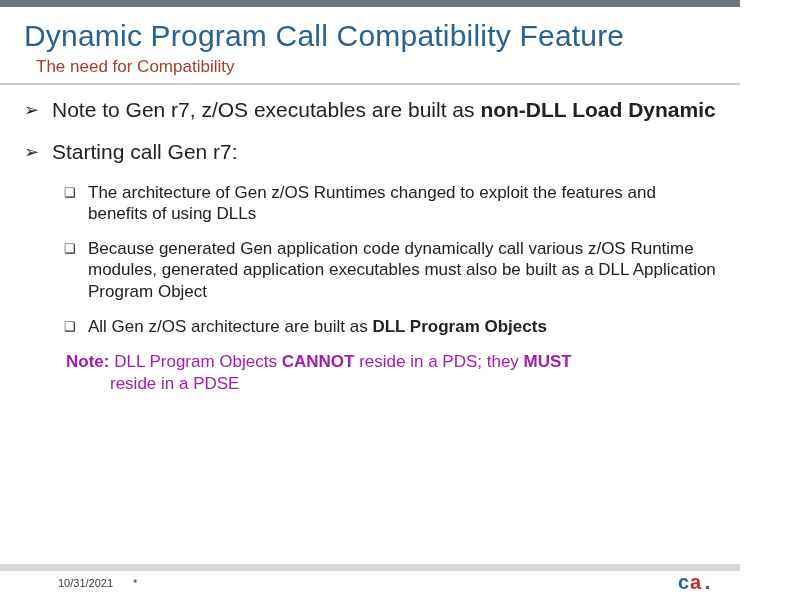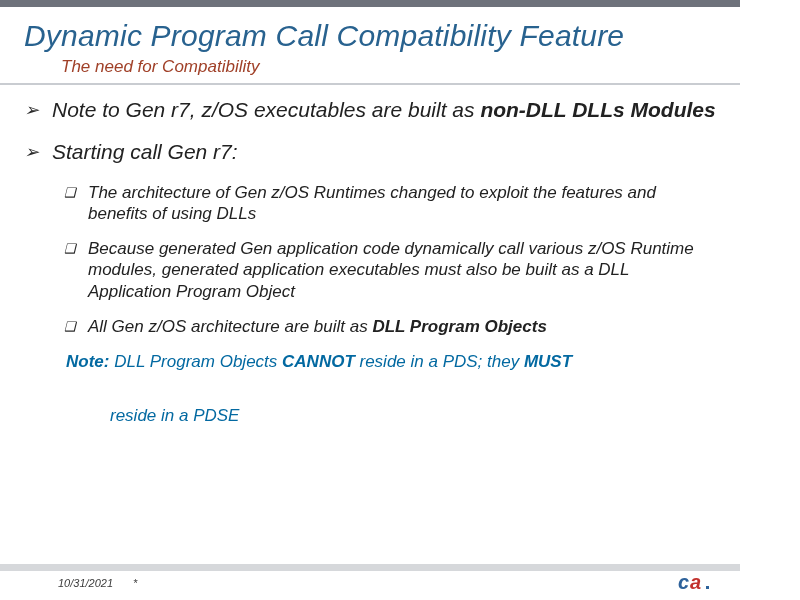--- a/index.html
+++ b/index.html
@@ -10,34 +10,33 @@
     font-family: Verdana, Arial, sans-serif;
     background: #fff;
     color: #222;
     overflow: hidden;
   }
   .slide {
     position: relative;
     width: 740px;
     height: 600px;
     box-sizing: border-box;
-    font-style: italic;
   }
   .topbar {
     height: 7px;
     background: #6e727b;
   }
   .title {
     padding: 12px 24px 4px 24px;
     font-size: 30px;
     color: #28628f;
     letter-spacing: 0.2px;
   }
   .subtitle {
-    padding: 0 0 6px 61px;
+    padding: 0 0 6px 36px;
     font-size: 17px;
     color: #a04028;
   }
   .divider-top {
     height: 2px;
     background: #c9ccd1;
     margin: 0 0 12px 0;
   }
   .content {
     padding: 0 24px 0 24px;
@@ -70,26 +69,25 @@
     font-size: 13px;
     color: #2b2b2b;
     padding-top: 3px;
   }
   .bullet-2 .text { flex: 1; }
   .bold { font-weight: bold; }
   .note {
     margin: 8px 0 0 42px;
     font-size: 17px;
     line-height: 1.3;
-    color: #0369a1;
+    color: #a21caf;
   }
   .note .indent {
     display: block;
     padding-left: 44px;
-    margin-top: 32px;
   }
   .footer {
     position: absolute;
     left: 0;
     right: 0;
     bottom: 0;
     height: 36px;
   }
   .divider-bottom {
     height: 7px;
@@ -118,21 +116,21 @@
 
   <div class="title">Dynamic Program Call Compatibility Feature</div>
   <div class="subtitle">The need for Compatibility</div>
   <div class="divider-top"></div>
 
   <div class="content">
 
     <div class="bullet-1">
       <div class="arrow-marker">➢</div>
       <div class="text">
-        <span>Note to Gen r7, z/OS executables are built as </span><span class="bold">non-DLL DLLs Modules</span><span></span>
+        <span>Note to Gen r7, z/OS executables are built as </span><span class="bold">non-DLL Load Dynamic</span><span></span>
       </div>
     </div>
 
     <div class="bullet-1">
       <div class="arrow-marker">➢</div>
       <div class="text">
         <span>Starting call Gen r7:</span>
       </div>
     </div>
 

